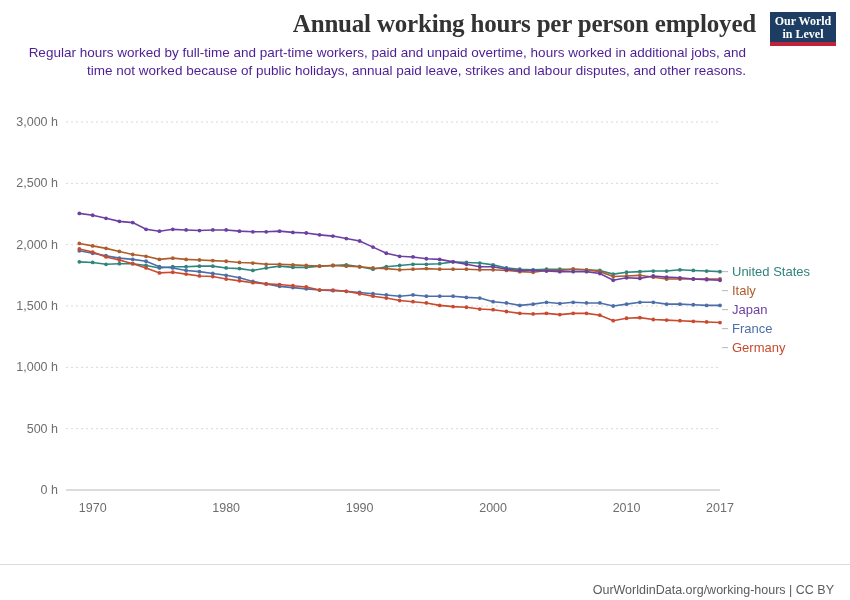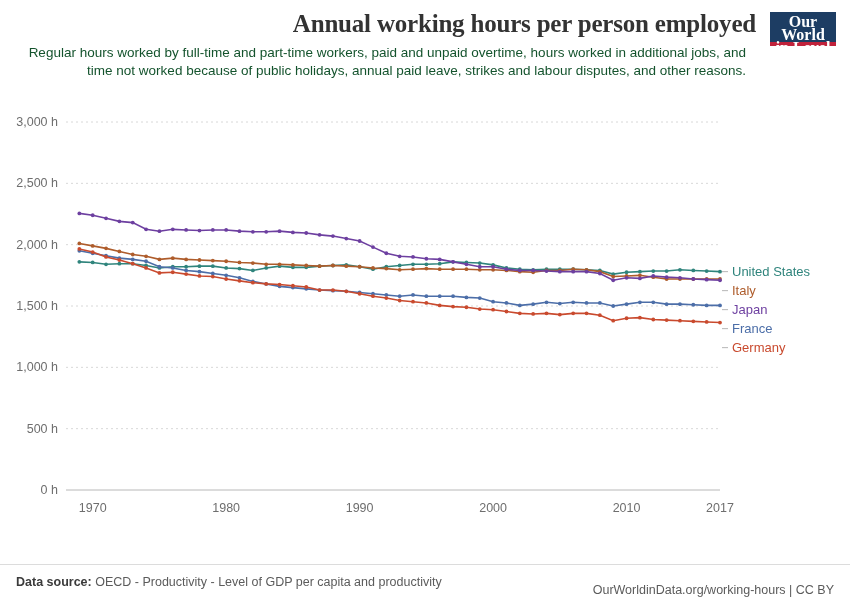--- a/index.html
+++ b/index.html
@@ -31,35 +31,35 @@
     font-family: "Liberation Serif", serif;
     font-size: 25px;
     font-weight: 600;
     color: #333333;
     margin: 0 0 6px 0;
     letter-spacing: -0.2px;
   }
   .chart-subtitle {
     font-size: 13.5px;
     line-height: 1.35;
-    color: #14532d;
+    color: #4c1d95;
     margin: 0;
     width: 730px;
   }
   .owid-logo {
     position: absolute;
     right: 14px;
     top: 12px;
     width: 66px;
     height: 34px;
     background: #1d3d63;
     color: #ffffff;
     font-family: "Liberation Serif", serif;
     font-weight: 700;
-    font-size: 16px;
+    font-size: 12px;
     line-height: 13px;
     text-align: center;
     padding-top: 3px;
     box-sizing: border-box;
     border-bottom: 4px solid #c0223b;
   }
   .plot-wrap {
     position: absolute;
     left: 0;
     top: 110px;
@@ -428,20 +428,16 @@
         <line x1="722" x2="728" y1="199.6533333333333" y2="199.6533333333333" stroke="#b6b6b6" class="legend-tick"></line>
         <text x="732" y="204.1533333333333" fill="#6d3fa0" class="legend-label">Japan</text>
         <line x1="722" x2="728" y1="218.6533333333333" y2="218.6533333333333" stroke="#b6b6b6" class="legend-tick"></line>
         <text x="732" y="223.1533333333333" fill="#4c6ea8" class="legend-label">France</text>
         <line x1="722" x2="728" y1="237.6533333333333" y2="237.6533333333333" stroke="#b6b6b6" class="legend-tick"></line>
         <text x="732" y="242.1533333333333" fill="#c94a2e" class="legend-label">Germany</text>
       </svg>
   </div>
 
   <div class="footer">
-    <div class="footer-left">
-      <b>Data source:</b>
-      <span>OECD - Productivity - Level of GDP per capita and productivity</span>
-    </div>
     <div class="footer-right">OurWorldinData.org/working-hours | CC BY</div>
   </div>
 
 </div>
 
 </body></html>

